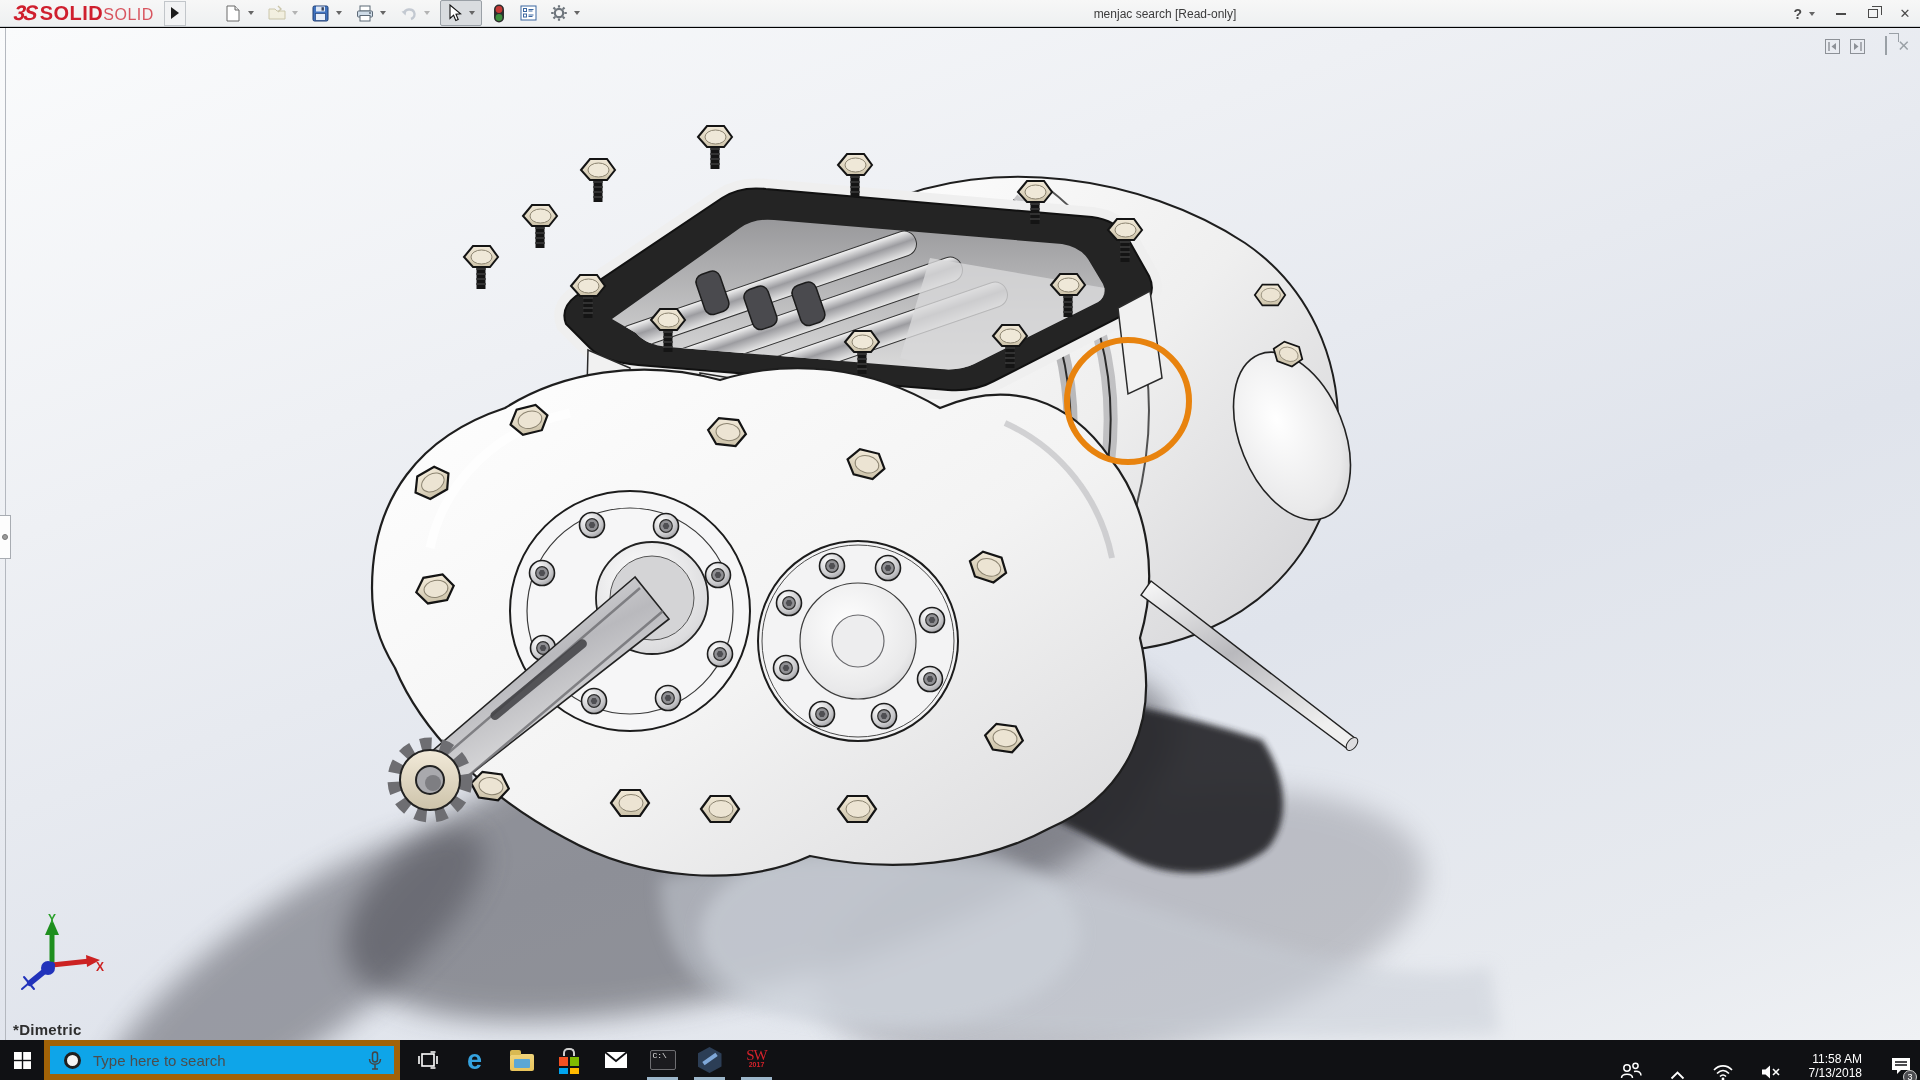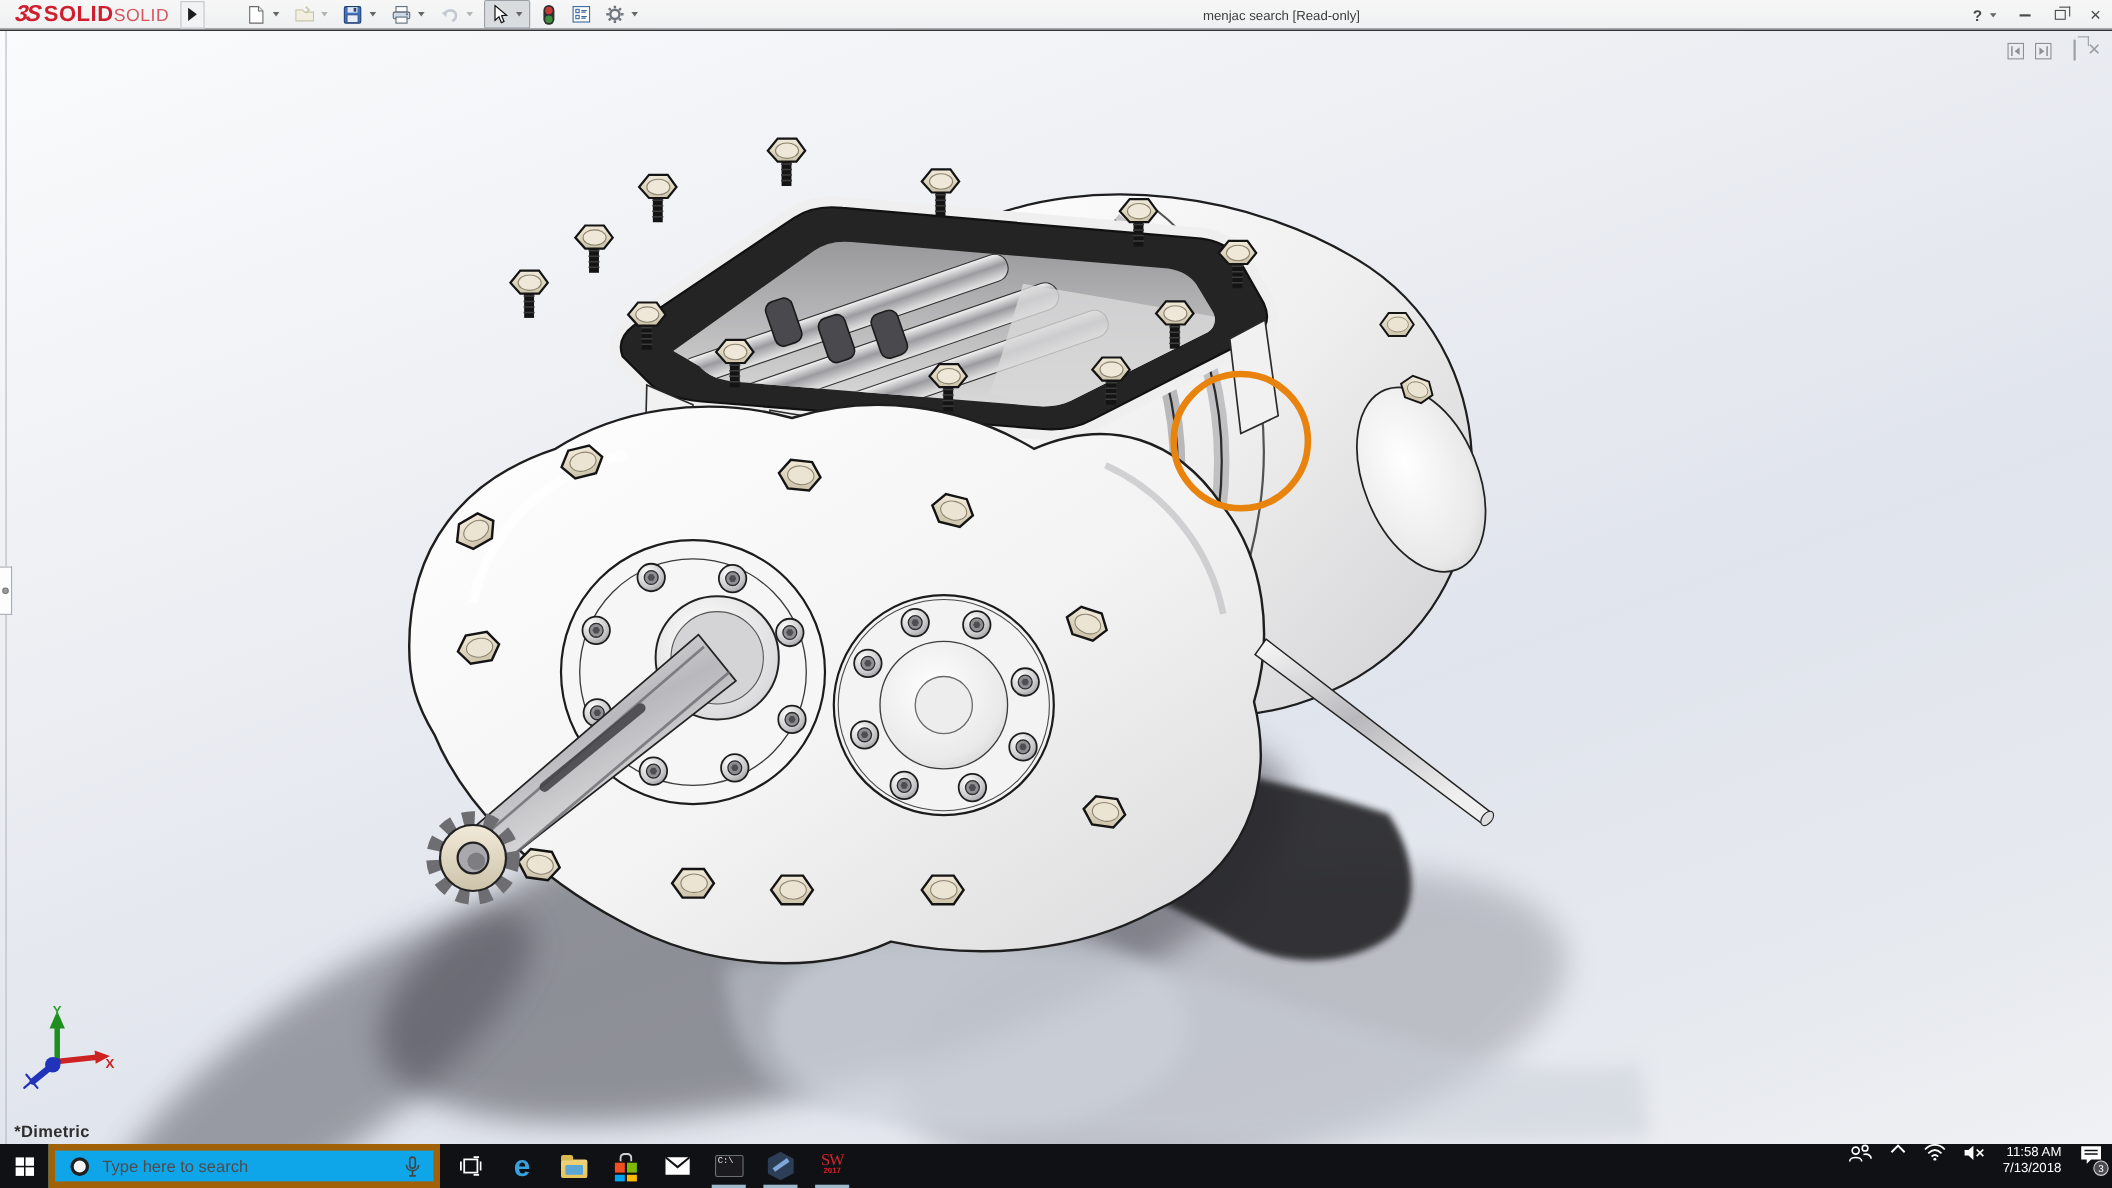--- a/index.html
+++ b/index.html
@@ -97,21 +97,21 @@
     padding:1px 2px; line-height:8px; }
   .hexa { width:24px; height:26px; background:#2c3e56;
     clip-path:polygon(50% 0,100% 25%,100% 75%,50% 100%,0 75%,0 25%); position:relative; }
   .hexa::before { content:""; position:absolute; left:4px; top:10px; width:16px; height:4px;
     background:#7fa8d9; transform:rotate(-35deg); }
   .sw-ico { text-align:center; line-height:10px; }
   .sw-ico .sw { color:#d6222b; font-weight:normal; font-size:15px;
     font-family:"Liberation Serif", serif; letter-spacing:-1px; }
   .sw-ico .yr { color:#d6222b; font-size:7px; font-weight:bold; }
   .tray { position:absolute; right:0; top:0; height:40px; display:flex;
-    align-items:flex-start; gap:16px; padding-right:8px; }
+    align-items:flex-end; gap:28px; padding-right:8px; }
   .clock { text-align:right; font-size:12px; line-height:14px; color:#fff; }
   .badge { position:absolute; right:-5px; bottom:-4px; width:14px; height:14px;
     border-radius:50%; background:#4c4c50; border:1px solid #d0d0d0; color:#fff;
     font-size:9px; display:flex; align-items:center; justify-content:center; }
   .action { position:relative; }
 </style>
 </head>
 <body>
 
 <div class="screen">

